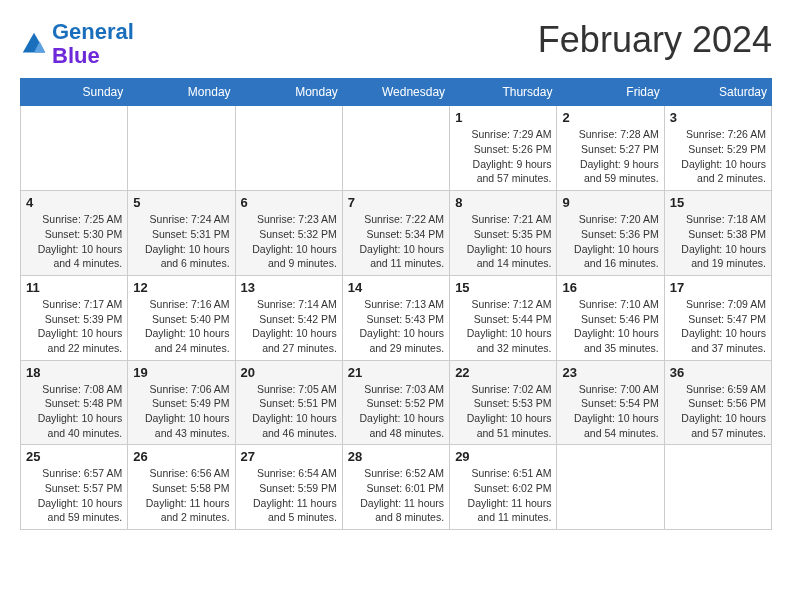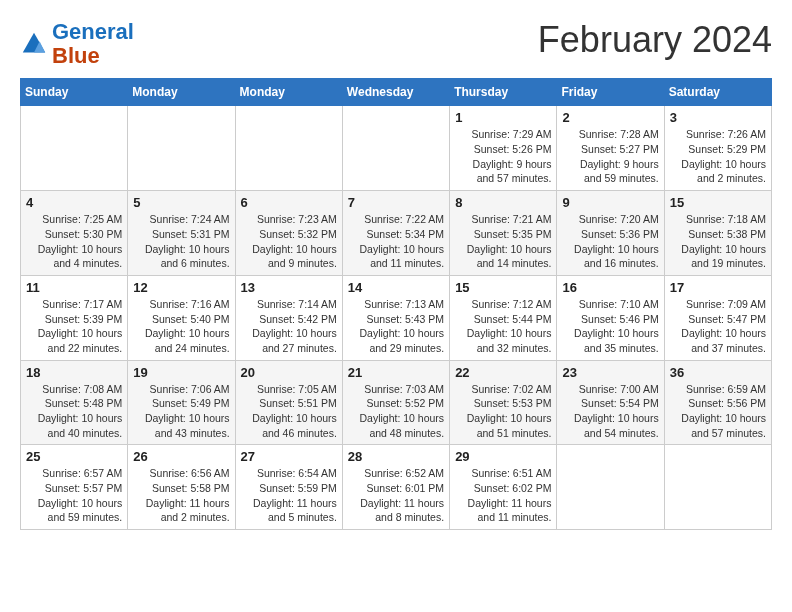--- a/index.html
+++ b/index.html
@@ -50,23 +50,23 @@
     }
     table {
       width: 100%;
       border-collapse: collapse;
       font-size: 11px;
     }
     thead tr th {
       background-color: #2e74c0;
       color: #fff;
       padding: 6px 4px;
-      text-align: left;
+      text-align: right;
       font-size: 12px;
-      font-weight: bold;
+      font-weight: normal;
       border: 1px solid #2e74c0;
     }
     tbody tr td {
       border: 1px solid #ccc;
       padding: 4px 5px;
       vertical-align: top;
       width: calc(100% / 7);
       min-height: 80px;
       height: 80px;
     }
@@ -98,21 +98,21 @@
 
 <div class="header-area">
   <div class="logo">
     <svg class="logo-icon" viewBox="0 0 40 40" xmlns="http://www.w3.org/2000/svg">
       <polygon points="20,4 36,32 4,32" fill="#1a6fbd"></polygon>
       <polygon points="28,16 36,32 20,32" fill="#5ba0e0"></polygon>
     </svg>
     <div>
       <div class="logo-text">
         <span>General</span><br>
-        <span style="color:#c2410c;">Blue</span>
+        <span style="color:#6d28d9;">Blue</span>
       </div>
     </div>
   </div>
   <div class="title-area">
     <h1>February 2024</h1>
   </div>
 </div>
 
 <table>
   <thead>

